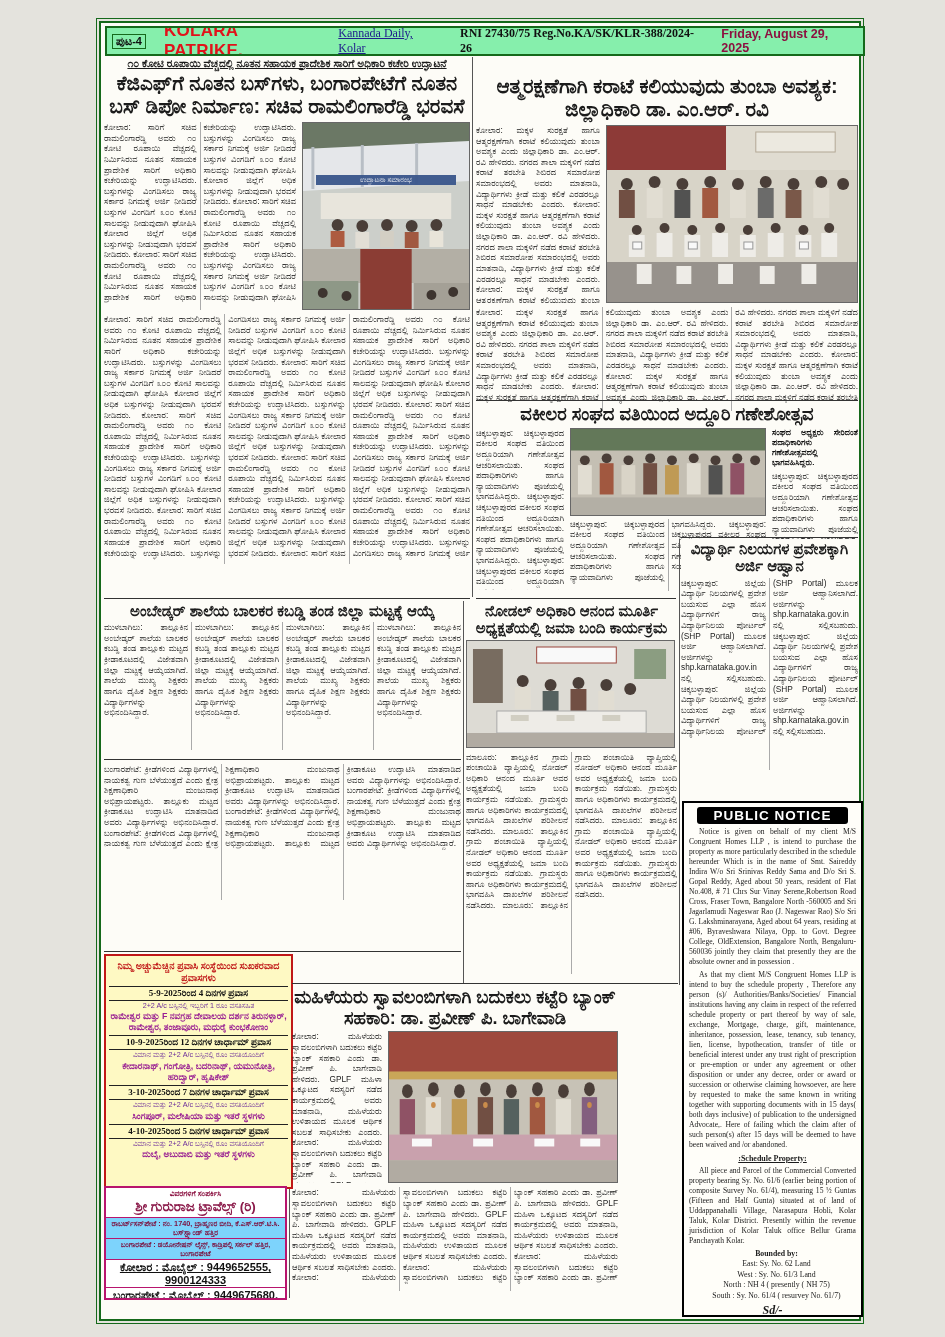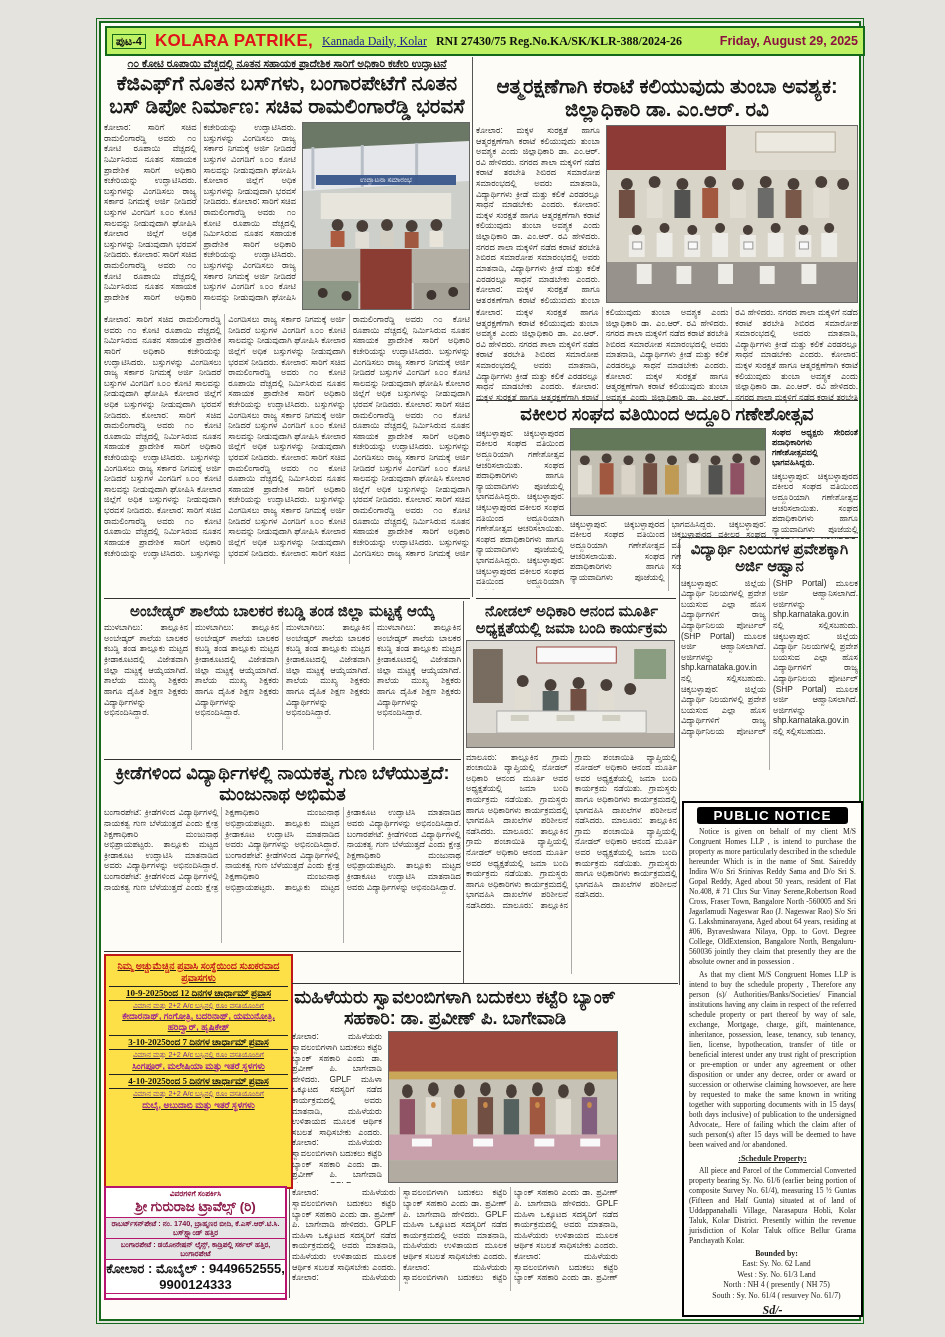--- a/index.html
+++ b/index.html
@@ -1,22 +1,22 @@
 <!DOCTYPE html>
 <html><head>
 <meta charset="utf-8">
 <style>
   html,body{margin:0;padding:0;background:#d9d9d3;}
   .page{position:relative;width:945px;height:1337px;background:#e4e3dd;margin:0 auto;overflow:hidden;
         font-family:"Liberation Sans",sans-serif;color:#1b1b1b;}
   .frame{position:absolute;left:99px;top:21px;width:758px;height:1296px;background:#fdfcf7;
          border:2px solid #15691b;outline:1px solid #15691b;outline-offset:2px;}
   .blk{position:absolute;overflow:hidden;}
-  .masthead{left:105px;top:26px;width:746px;height:26px;border:2px solid #15691b;background:#bef264;
-            display:flex;align-items:center;gap:9px;padding:0 5px;}
+  .masthead{left:105px;top:26px;width:746px;height:26px;border:2px solid #15691b;background:#86efac;
+            display:flex;align-items:center;gap:18px;padding:0 5px;}
   .page-label{font-size:11px;font-weight:bold;border:1px solid #15691b;padding:0 3px;color:#111;}
   .mast-title{font-size:17px;font-weight:bold;color:#e1121a;letter-spacing:.3px;}
   .mast-sub{font-size:12px;color:#20208c;font-family:"Liberation Serif",serif;text-decoration:underline;}
   .mast-rni{font-size:12px;font-weight:bold;font-family:"Liberation Serif",serif;color:#101010;}
   .mast-date{margin-left:auto;font-size:12.5px;font-weight:bold;color:#8c1040;}
   .kicker{font-size:10.5px;font-weight:bold;text-align:center;text-decoration:underline;line-height:1.25;}
   .hl-xl{font-size:20px;font-weight:bold;text-align:center;line-height:1.15;margin:2px 0 4px;}
   .hl-lg{font-size:18px;font-weight:bold;text-align:center;line-height:1.15;margin:1px 0 3px;}
   .hl-md{font-size:15px;font-weight:bold;text-align:center;line-height:1.15;margin:1px 0 3px;}
   .body-txt{font-size:8.3px;line-height:1.28;text-align:justify;color:#222;overflow:hidden;}
@@ -25,33 +25,33 @@
   .cols4{column-count:4;column-gap:7px;column-rule:1px solid #aaa;}
   .photo{border:1px solid #666;overflow:hidden;position:relative;filter:saturate(.75) contrast(.95);}
   .photo svg{display:block;width:100%;height:100%;}
   .photo-banner{position:absolute;left:8%;top:28%;width:84%;background:#2d55a0;color:#fff;
                 font-size:7px;text-align:center;padding:1px 0;opacity:.95;}
   .caption{font-size:8px;font-weight:bold;line-height:1.25;text-align:justify;color:#111;}
   .vr{position:absolute;width:1px;background:#555;}
   .hl-rule{position:absolute;height:1px;background:#333;}
   .row{display:flex;gap:6px;}
   
-  .travel{border:2px solid #c01818;background:#fde047;padding:2px 3px;text-decoration:underline;}
+  .travel{border:2px solid #c01818;background:#fef9c3;padding:2px 3px;}
   .travel-title{color:#c01818;font-weight:bold;font-size:9.5px;text-align:center;line-height:1.25;padding:2px 0;}
   .tour-h{border-top:1px solid #222;border-bottom:1px solid #222;font-family:"Liberation Serif",serif;
           font-weight:bold;font-size:9px;text-align:center;padding:1px 0;color:#111;}
   .tour-sub{font-size:7.2px;color:#6a2a9a;text-align:center;line-height:1.2;padding-top:1px;}
   .tour-dest{font-size:8.8px;font-weight:bold;color:#992093;text-align:center;line-height:1.25;padding:1px 0 2px;}
   
   .contact{border:2px solid #b8156e;background:#fff;}
   .contact-h{font-size:7.5px;font-weight:bold;color:#8b1040;text-align:center;padding-top:1px;}
   .contact-name{font-size:13.5px;font-weight:bold;color:#8b1a4a;text-align:center;line-height:1.1;padding:1px 0 2px;}
-  .contact-addr{border-top:1px solid #b8156e;background:#e5e5e5;color:#7c1240;font-weight:bold;
+  .contact-addr{border-top:1px solid #b8156e;background:#7dd3fc;color:#7c1240;font-weight:bold;
                 font-size:7.3px;text-align:center;line-height:1.25;padding:1px 2px;}
-  .contact-ph{border-top:1px solid #b8156e;font-size:13px;font-weight:bold;color:#111;text-align:center;padding:1px 0;}
+  .contact-ph{border-top:1px solid #b8156e;font-size:11px;font-weight:bold;color:#111;text-align:center;padding:1px 0;text-decoration:underline;}
   
   .notice{border:2px solid #000;background:#fffef9;padding:3px 5px;font-family:"Liberation Serif",serif;margin-top:24px;}
   .notice-bar{background:#000;color:#fff;font-family:"Liberation Sans",sans-serif;font-weight:bold;
               font-size:13.5px;text-align:center;letter-spacing:1px;border-radius:3px;margin:1px 8px 3px;padding:1px 0;}
   .notice p{margin:0 0 3px;font-size:7.6px;line-height:1.32;text-align:justify;text-indent:10px;}
   .notice .sched{font-weight:bold;text-decoration:underline;text-align:center;text-indent:0;font-size:8px;margin:3px 0;}
   .notice .bound{font-size:7.8px;line-height:1.35;margin-left:8px;text-align:center;}
   .notice .bound-label{font-weight:bold;}
   .notice .sd{text-align:center;font-weight:bold;font-style:italic;font-size:12px;margin:2px 0 1px;}
   .notice .adv-name{font-weight:bold;font-size:8.6px;margin-left:14px;}
@@ -272,29 +272,33 @@
         <rect x="44" y="74" width="18" height="6" fill="#d7d2c2"></rect>
           <rect x="90" y="74" width="18" height="6" fill="#d7d2c2"></rect>
         <rect x="136" y="74" width="18" height="6" fill="#d7d2c2"></rect>
         <rect y="92" width="208" height="14" fill="#b5ada0"></rect>
       </svg>
     </div>
     <div class="body-txt cols2" style="height:222px;margin-top:4px;">ಮಾಲೂರು: ತಾಲ್ಲೂಕಿನ ಗ್ರಾಮ ಪಂಚಾಯಿತಿ ವ್ಯಾಪ್ತಿಯಲ್ಲಿ ನೋಡಲ್ ಅಧಿಕಾರಿ ಆನಂದ ಮೂರ್ತಿ ಅವರ ಅಧ್ಯಕ್ಷತೆಯಲ್ಲಿ ಜಮಾ ಬಂದಿ ಕಾರ್ಯಕ್ರಮ ನಡೆಯಿತು. ಗ್ರಾಮಸ್ಥರು ಹಾಗೂ ಅಧಿಕಾರಿಗಳು ಕಾರ್ಯಕ್ರಮದಲ್ಲಿ ಭಾಗವಹಿಸಿ ದಾಖಲೆಗಳ ಪರಿಶೀಲನೆ ನಡೆಸಿದರು. ಮಾಲೂರು: ತಾಲ್ಲೂಕಿನ ಗ್ರಾಮ ಪಂಚಾಯಿತಿ ವ್ಯಾಪ್ತಿಯಲ್ಲಿ ನೋಡಲ್ ಅಧಿಕಾರಿ ಆನಂದ ಮೂರ್ತಿ ಅವರ ಅಧ್ಯಕ್ಷತೆಯಲ್ಲಿ ಜಮಾ ಬಂದಿ ಕಾರ್ಯಕ್ರಮ ನಡೆಯಿತು. ಗ್ರಾಮಸ್ಥರು ಹಾಗೂ ಅಧಿಕಾರಿಗಳು ಕಾರ್ಯಕ್ರಮದಲ್ಲಿ ಭಾಗವಹಿಸಿ ದಾಖಲೆಗಳ ಪರಿಶೀಲನೆ ನಡೆಸಿದರು. ಮಾಲೂರು: ತಾಲ್ಲೂಕಿನ ಗ್ರಾಮ ಪಂಚಾಯಿತಿ ವ್ಯಾಪ್ತಿಯಲ್ಲಿ ನೋಡಲ್ ಅಧಿಕಾರಿ ಆನಂದ ಮೂರ್ತಿ ಅವರ ಅಧ್ಯಕ್ಷತೆಯಲ್ಲಿ ಜಮಾ ಬಂದಿ ಕಾರ್ಯಕ್ರಮ ನಡೆಯಿತು. ಗ್ರಾಮಸ್ಥರು ಹಾಗೂ ಅಧಿಕಾರಿಗಳು ಕಾರ್ಯಕ್ರಮದಲ್ಲಿ ಭಾಗವಹಿಸಿ ದಾಖಲೆಗಳ ಪರಿಶೀಲನೆ ನಡೆಸಿದರು. ಮಾಲೂರು: ತಾಲ್ಲೂಕಿನ ಗ್ರಾಮ ಪಂಚಾಯಿತಿ ವ್ಯಾಪ್ತಿಯಲ್ಲಿ ನೋಡಲ್ ಅಧಿಕಾರಿ ಆನಂದ ಮೂರ್ತಿ ಅವರ ಅಧ್ಯಕ್ಷತೆಯಲ್ಲಿ ಜಮಾ ಬಂದಿ ಕಾರ್ಯಕ್ರಮ ನಡೆಯಿತು. ಗ್ರಾಮಸ್ಥರು ಹಾಗೂ ಅಧಿಕಾರಿಗಳು ಕಾರ್ಯಕ್ರಮದಲ್ಲಿ ಭಾಗವಹಿಸಿ ದಾಖಲೆಗಳ ಪರಿಶೀಲನೆ ನಡೆಸಿದರು.</div>
   </div>
 
   <div class="blk" style="left:104px;top:762px;width:357px;height:188px;">
-    <div class="hl-lg">ಕ್ರೀಡೆಗಳಿಂದ ವಿದ್ಯಾರ್ಥಿಗಳಲ್ಲಿ ನಾಯಕತ್ವ ಗುಣ ಬೆಳೆಯುತ್ತದೆ: ಮಂಜುನಾಥ ಅಭಿಮತ</div>
     <div class="body-txt cols3" style="height:136px;margin-top:2px;">ಬಂಗಾರಪೇಟೆ: ಕ್ರೀಡೆಗಳಿಂದ ವಿದ್ಯಾರ್ಥಿಗಳಲ್ಲಿ ನಾಯಕತ್ವ ಗುಣ ಬೆಳೆಯುತ್ತದೆ ಎಂದು ಕ್ಷೇತ್ರ ಶಿಕ್ಷಣಾಧಿಕಾರಿ ಮಂಜುನಾಥ ಅಭಿಪ್ರಾಯಪಟ್ಟರು. ತಾಲ್ಲೂಕು ಮಟ್ಟದ ಕ್ರೀಡಾಕೂಟ ಉದ್ಘಾಟಿಸಿ ಮಾತನಾಡಿದ ಅವರು ವಿದ್ಯಾರ್ಥಿಗಳನ್ನು ಅಭಿನಂದಿಸಿದ್ದಾರೆ. ಬಂಗಾರಪೇಟೆ: ಕ್ರೀಡೆಗಳಿಂದ ವಿದ್ಯಾರ್ಥಿಗಳಲ್ಲಿ ನಾಯಕತ್ವ ಗುಣ ಬೆಳೆಯುತ್ತದೆ ಎಂದು ಕ್ಷೇತ್ರ ಶಿಕ್ಷಣಾಧಿಕಾರಿ ಮಂಜುನಾಥ ಅಭಿಪ್ರಾಯಪಟ್ಟರು. ತಾಲ್ಲೂಕು ಮಟ್ಟದ ಕ್ರೀಡಾಕೂಟ ಉದ್ಘಾಟಿಸಿ ಮಾತನಾಡಿದ ಅವರು ವಿದ್ಯಾರ್ಥಿಗಳನ್ನು ಅಭಿನಂದಿಸಿದ್ದಾರೆ. ಬಂಗಾರಪೇಟೆ: ಕ್ರೀಡೆಗಳಿಂದ ವಿದ್ಯಾರ್ಥಿಗಳಲ್ಲಿ ನಾಯಕತ್ವ ಗುಣ ಬೆಳೆಯುತ್ತದೆ ಎಂದು ಕ್ಷೇತ್ರ ಶಿಕ್ಷಣಾಧಿಕಾರಿ ಮಂಜುನಾಥ ಅಭಿಪ್ರಾಯಪಟ್ಟರು. ತಾಲ್ಲೂಕು ಮಟ್ಟದ ಕ್ರೀಡಾಕೂಟ ಉದ್ಘಾಟಿಸಿ ಮಾತನಾಡಿದ ಅವರು ವಿದ್ಯಾರ್ಥಿಗಳನ್ನು ಅಭಿನಂದಿಸಿದ್ದಾರೆ. ಬಂಗಾರಪೇಟೆ: ಕ್ರೀಡೆಗಳಿಂದ ವಿದ್ಯಾರ್ಥಿಗಳಲ್ಲಿ ನಾಯಕತ್ವ ಗುಣ ಬೆಳೆಯುತ್ತದೆ ಎಂದು ಕ್ಷೇತ್ರ ಶಿಕ್ಷಣಾಧಿಕಾರಿ ಮಂಜುನಾಥ ಅಭಿಪ್ರಾಯಪಟ್ಟರು. ತಾಲ್ಲೂಕು ಮಟ್ಟದ ಕ್ರೀಡಾಕೂಟ ಉದ್ಘಾಟಿಸಿ ಮಾತನಾಡಿದ ಅವರು ವಿದ್ಯಾರ್ಥಿಗಳನ್ನು ಅಭಿನಂದಿಸಿದ್ದಾರೆ.</div>
   </div>
 
   <div class="hl-rule" style="left:104px;top:951px;width:357px;"></div>
   <div class="vr" style="left:289px;top:954px;height:344px;"></div>
 
   <div class="blk travel" style="left:104px;top:954px;width:179px;height:227px;">
     <div class="travel-title">ನಿಮ್ಮ ಅಚ್ಚುಮೆಚ್ಚಿನ ಪ್ರವಾಸಿ ಸಂಸ್ಥೆಯಿಂದ ಸುಖಕರವಾದ ಪ್ರವಾಸಗಳು</div>
+    <div>
+      <div class="tour-h">5-9-2025ರಿಂದ 4 ದಿನಗಳ ಪ್ರವಾಸ</div>
+      <div class="tour-sub">2+2 A/c ಬಸ್ಸಿನಲ್ಲಿ ಇಬ್ಬರಿಗೆ 1 ರೂಂ ವಸತಿಸಹಿತ</div>
+      <div class="tour-dest">ರಾಮೇಶ್ವರ ಮತ್ತು F ನವಗ್ರಹ ದೇವಾಲಯ ದರ್ಶನ ತಿರುನಳ್ಳಾರ್, ರಾಮೇಶ್ವರ, ತಂಜಾವೂರು, ಮಧುರೈ ಕುಂಭಕೋಣಂ</div>
+    </div>
     <div>
       <div class="tour-h">10-9-2025ರಿಂದ 12 ದಿನಗಳ ಚಾರ್ಧಾಮ್ ಪ್ರವಾಸ</div>
       <div class="tour-sub">ವಿಮಾನ ಮತ್ತು 2+2 A/c ಬಸ್ಸಿನಲ್ಲಿ ರೂಂ ವಸತಿಯೊಂದಿಗೆ</div>
       <div class="tour-dest">ಕೇದಾರನಾಥ್, ಗಂಗೋತ್ರಿ, ಬದರಿನಾಥ್, ಯಮುನೋತ್ರಿ, ಹರಿದ್ವಾರ್, ಹೃಷಿಕೇಶ್</div>
     </div>
     <div>
       <div class="tour-h">3-10-2025ರಿಂದ 7 ದಿನಗಳ ಚಾರ್ಧಾಮ್ ಪ್ರವಾಸ</div>
       <div class="tour-sub">ವಿಮಾನ ಮತ್ತು 2+2 A/c ಬಸ್ಸಿನಲ್ಲಿ ರೂಂ ವಸತಿಯೊಂದಿಗೆ</div>
       <div class="tour-dest">ಸಿಂಗಪೂರ್, ಮಲೇಷಿಯಾ ಮತ್ತು ಇತರೆ ಸ್ಥಳಗಳು</div>
     </div>

